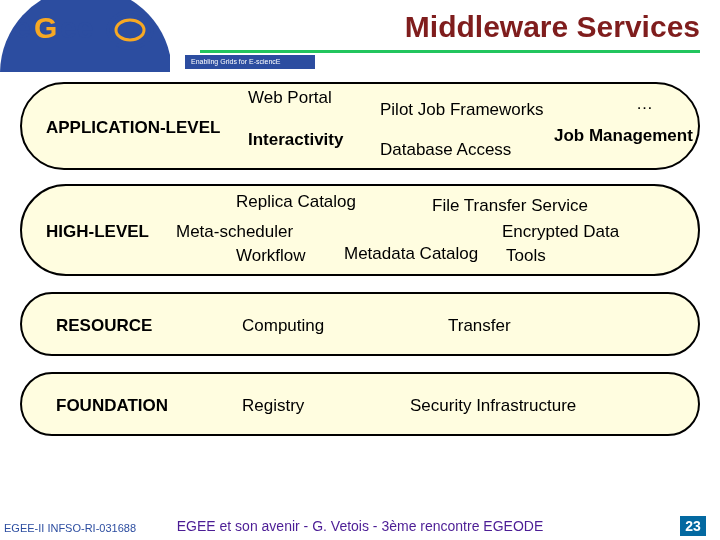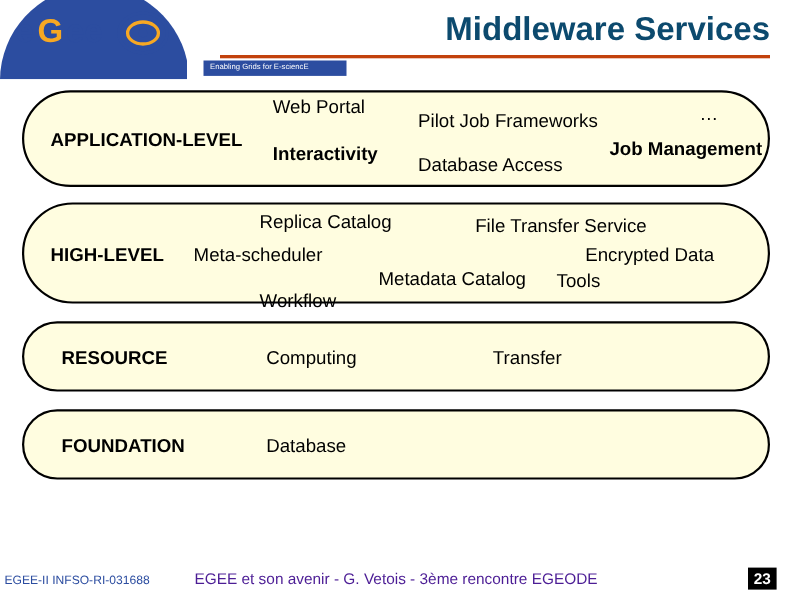--- a/index.html
+++ b/index.html
@@ -2,22 +2,22 @@
 <html><head>
 <meta charset="utf-8">
 <style>
   * { margin: 0; padding: 0; box-sizing: border-box; }
   html, body { width: 720px; height: 540px; font-family: Arial, Helvetica, sans-serif; background: #fff; overflow: hidden; }
 
   
   .header { position: relative; height: 72px; }
   .title {
     position: absolute; top: 10px; left: 200px; right: 20px;
-    font-size: 30px; font-weight: bold; color: #0c4a6e; text-align: right;
-    border-bottom: 3px solid #c2410c; padding-bottom: 6px;
+    font-size: 30px; font-weight: bold; color: #7f1d1d; text-align: right;
+    border-bottom: 3px solid #22c55e; padding-bottom: 6px;
   }
   .tagline-bar {
     position: absolute; top: 55px; left: 185px; width: 130px; height: 14px;
     background: #2c4da0; color: #fff; font-size: 7px; line-height: 14px; padding-left: 6px;
   }
   .logo { position: absolute; top: 0; left: 0; width: 170px; height: 72px; }
 
   
   .stage { position: relative; width: 720px; height: 420px; }
 
@@ -29,21 +29,21 @@
   .b3 { left: 20px; top: 220px; width: 680px; height: 64px; }
   .b4 { left: 20px; top: 300px; width: 680px; height: 64px; }
 
   .lbl { position: absolute; font-size: 17px; color: #000; white-space: nowrap; }
   .lvl { font-weight: bold; }
 
   
   .footer { position: absolute; bottom: 0; left: 0; width: 720px; height: 28px; }
   .footer-left { position: absolute; left: 4px; bottom: 6px; font-size: 11px; color: #2c4da0; }
   .footer-center { position: absolute; left: 0; right: 0; bottom: 6px; text-align: center; font-size: 14px; color: #4c1d95; }
-  .footer-right { position: absolute; right: 14px; bottom: 4px; font-size: 14px; font-weight: bold; color: #fff; background: #000000; width: 26px; height: 20px; line-height: 20px; text-align: center; }
+  .footer-right { position: absolute; right: 14px; bottom: 4px; font-size: 14px; font-weight: bold; color: #fff; background: #0369a1; width: 26px; height: 20px; line-height: 20px; text-align: center; }
 </style>
 </head>
 <body>
 
 <div class="header">
   <div class="logo">
     <svg viewBox="0 0 170 72" width="170" height="72">
       <path d="M0,72 A86,86 0 0,1 170,55 L170,72 Z" fill="#2c4da0"></path>
       <text x="14" y="38" font-family="Arial" font-size="30" font-weight="bold" fill="#2c4da0">e</text>
       <text x="34" y="38" font-family="Arial" font-size="30" font-weight="bold" fill="#f7a823">G</text>
@@ -66,33 +66,34 @@
   <span class="lbl" style="left:636px; top:22px;">…</span>
   <span class="lbl" style="left:248px; top:58px;font-weight:bold;">Interactivity</span>
   <span class="lbl" style="left:380px; top:68px;">Database Access</span>
   <span class="lbl" style="left:554px; top:54px;font-weight:bold;">Job Management</span>
 
   <div class="bubble b2"></div>
   <span class="lbl lvl" style="left:46px; top:150px;">HIGH-LEVEL</span>
   <span class="lbl" style="left:432px; top:124px;">File Transfer Service</span>
   <span class="lbl" style="left:236px; top:120px;">Replica Catalog</span>
   <span class="lbl" style="left:176px; top:150px;">Meta-scheduler</span>
-  <span class="lbl" style="left:532px; top:150px;">Encrypted Data</span>
-  <span class="lbl" style="left:236px; top:174px;margin-top:18px;">Workflow</span>
+  <span class="lbl" style="left:502px; top:150px;">Encrypted Data</span>
+  <span class="lbl" style="left:236px; top:174px;">Workflow</span>
   <span class="lbl" style="left:344px; top:172px;">Metadata Catalog</span>
   <span class="lbl" style="left:506px; top:174px;">Tools</span>
 
   <div class="bubble b3"></div>
   <span class="lbl" style="left:242px; top:244px;">Computing</span>
   <span class="lbl lvl" style="left:56px; top:244px;">RESOURCE</span>
   <span class="lbl" style="left:448px; top:244px;">Transfer</span>
 
   <div class="bubble b4"></div>
   <span class="lbl lvl" style="left:56px; top:324px;">FOUNDATION</span>
-  <span class="lbl" style="left:242px; top:324px;">Database</span>
+  <span class="lbl" style="left:242px; top:324px;">Registry</span>
+  <span class="lbl" style="left:410px; top:324px;">Security Infrastructure</span>
 
 </div>
 
 <div class="footer">
   <div class="footer-left">EGEE-II INFSO-RI-031688</div>
   <div class="footer-center">EGEE et son avenir - G. Vetois - 3ème rencontre EGEODE</div>
   <div class="footer-right">23</div>
 </div>
 
 </body></html>

